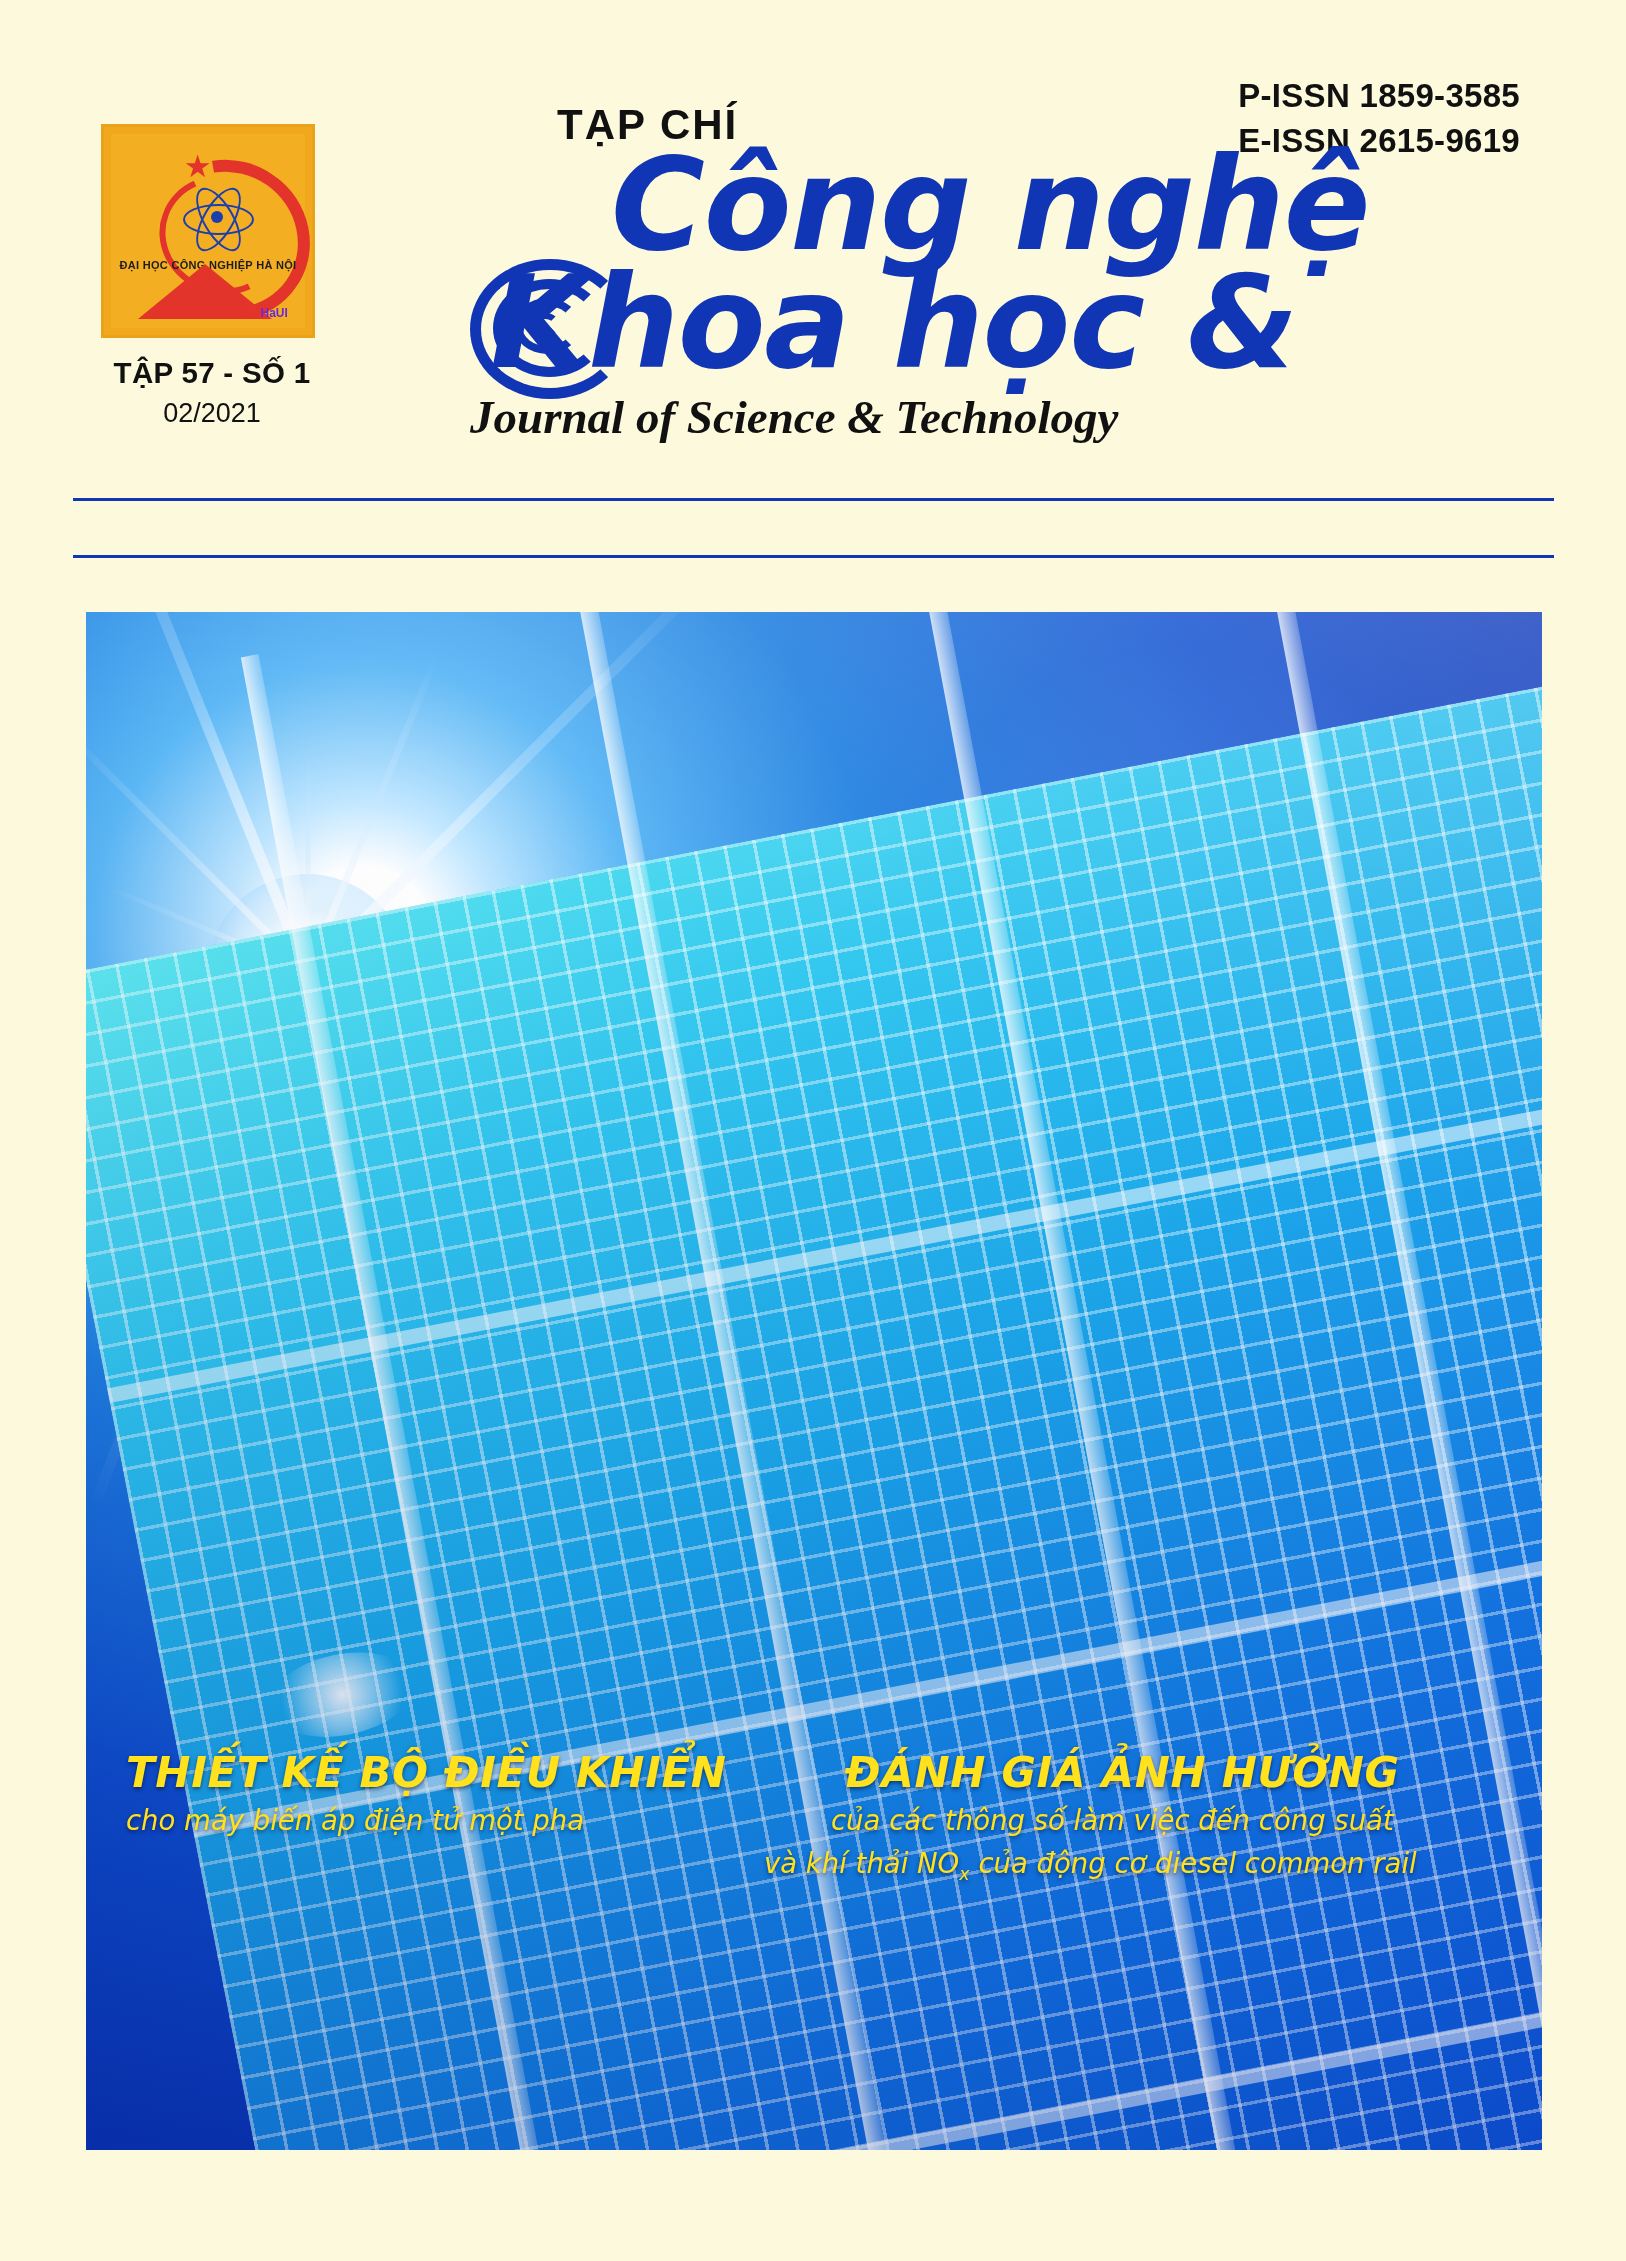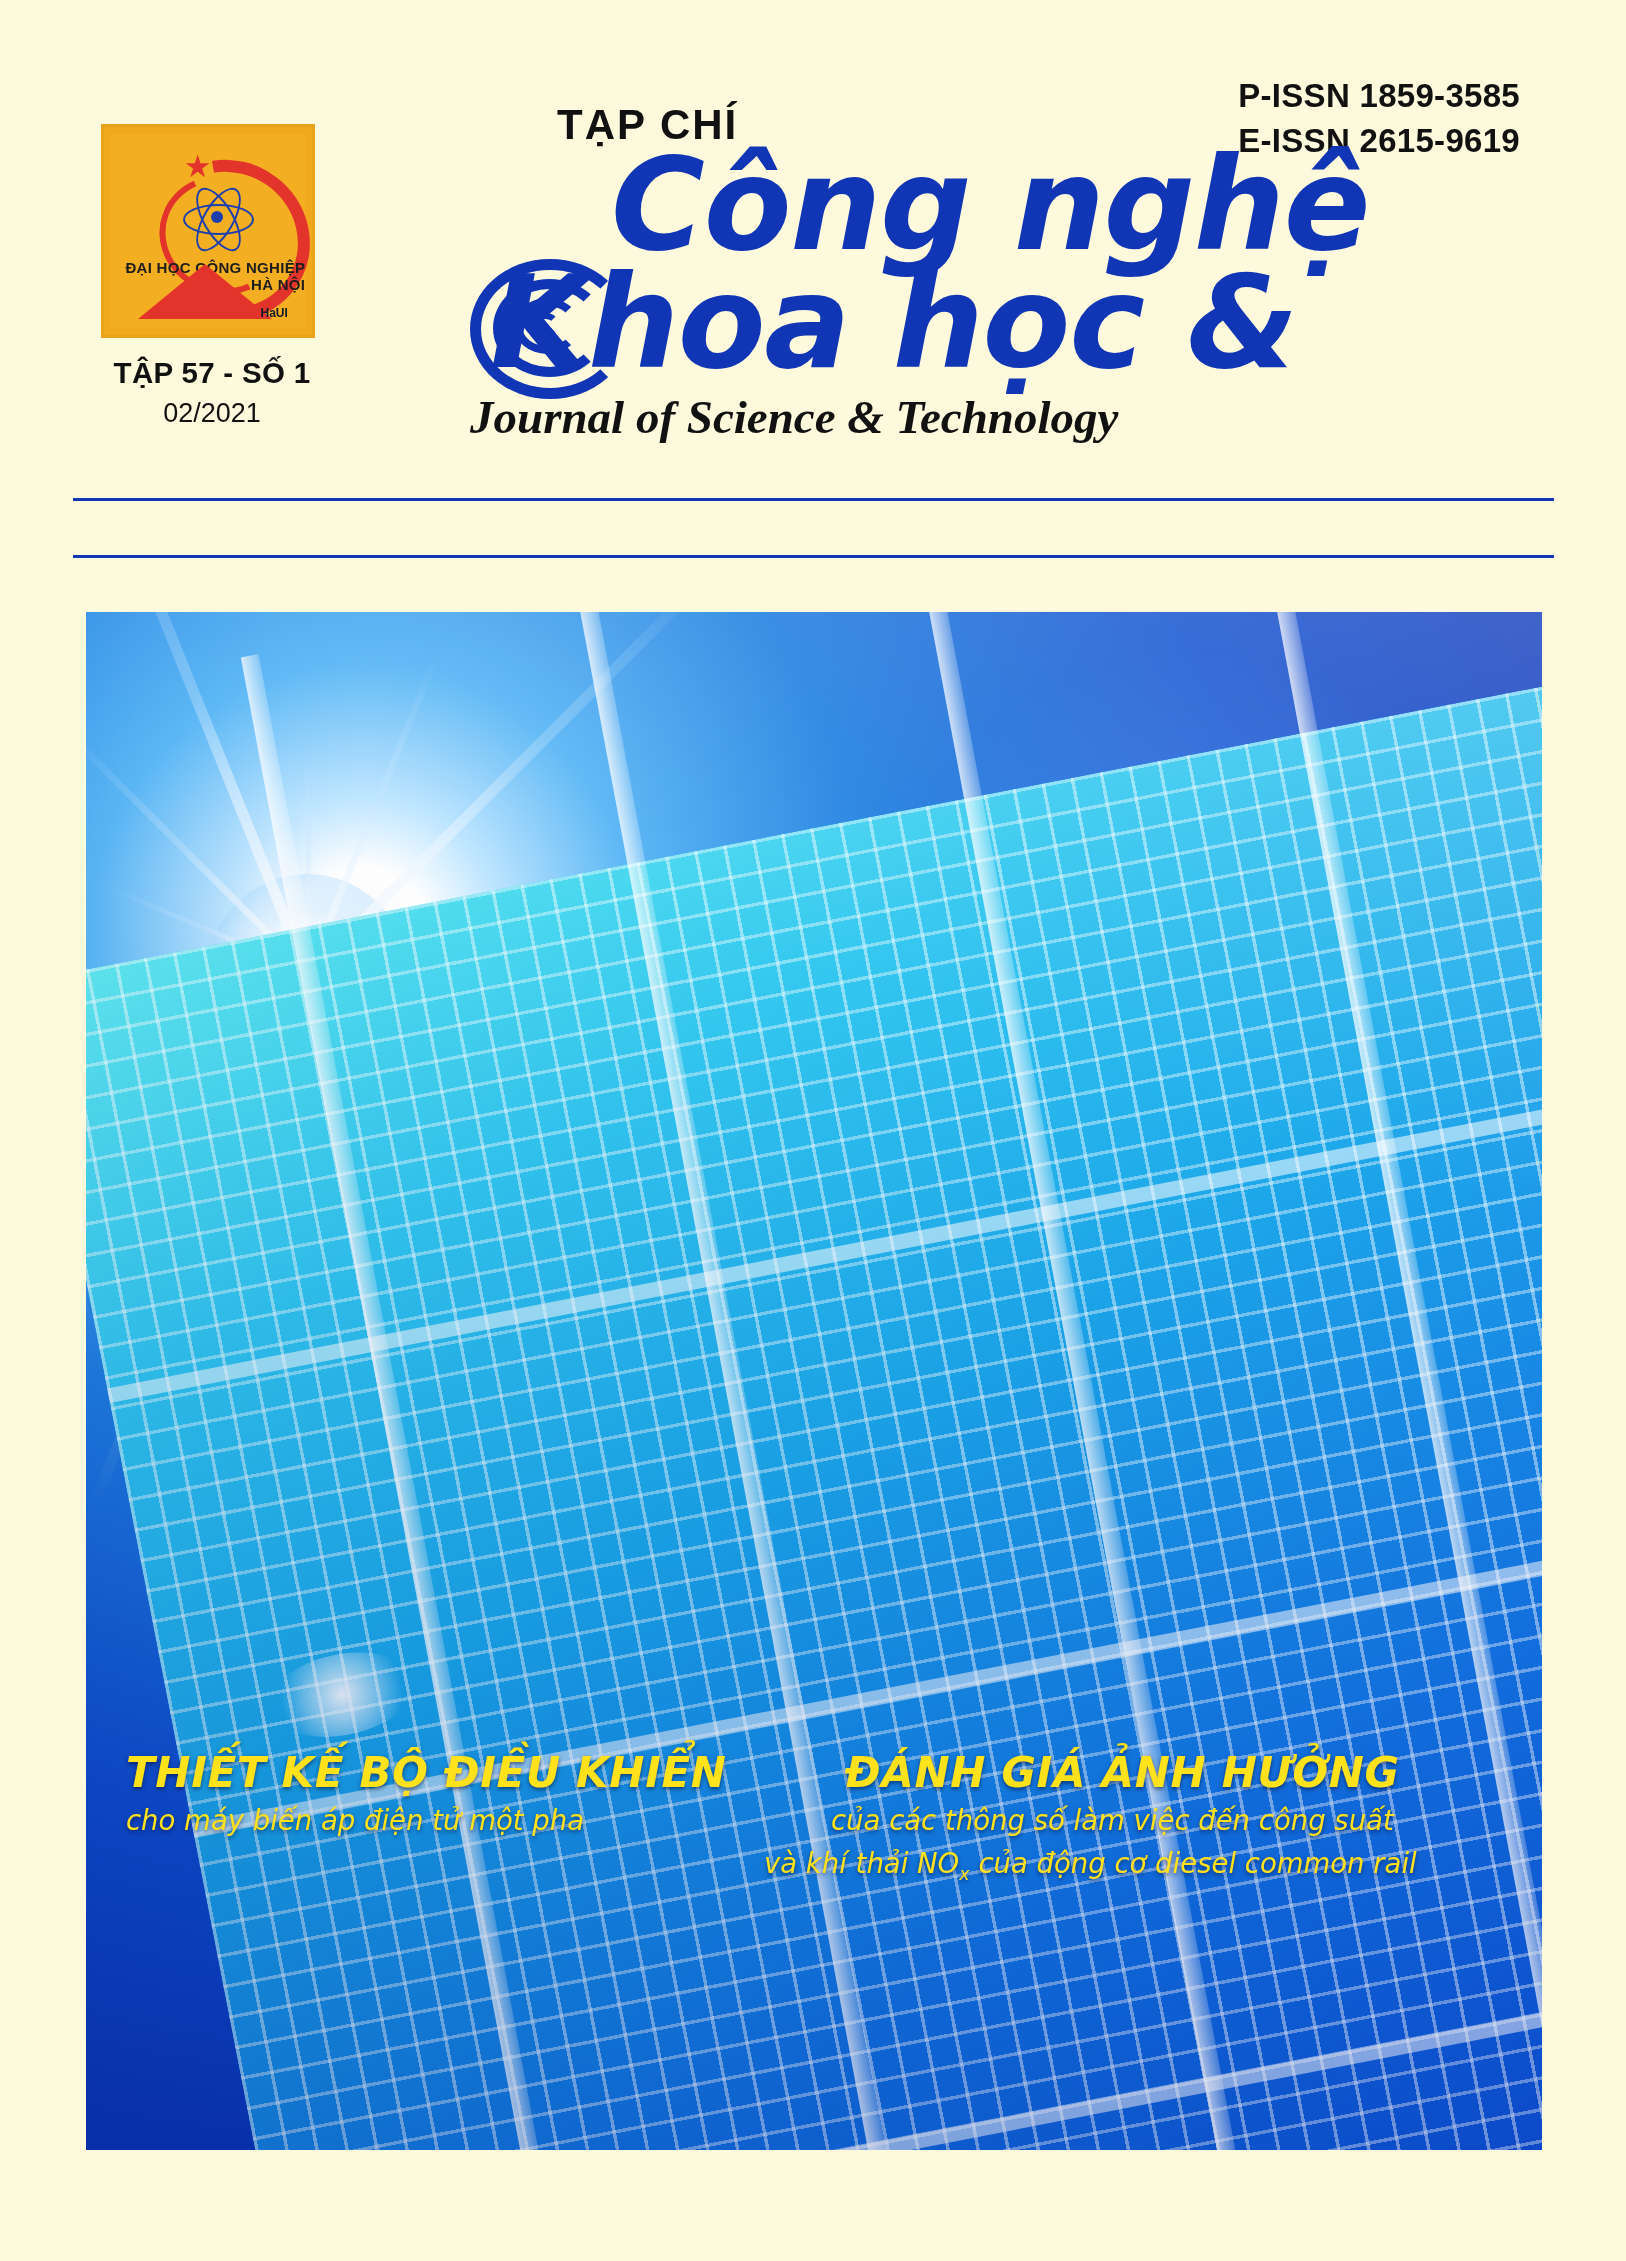--- a/index.html
+++ b/index.html
@@ -113,43 +113,43 @@
     top: 17.5px;
     color: #e2342a;
     font-size: 31px;
     line-height: 31px;
   }
   .logo-uni-text {
     position: absolute;
     left: 0;
     right: 0;
     top: 125px;
-    text-align: right;
-    font-size: 15px;
+    text-align: center;
+    font-size: 11px;
     font-weight: bold;
     color: #1d1d1d;
     letter-spacing: 0.3px;
   }
   .logo-triangle {
     position: absolute;
     left: 27px;
     bottom: 9.4px;
     width: 0;
     height: 0;
     border-left: 67px solid transparent;
     border-right: 67px solid transparent;
     border-bottom: 55px solid #e2342a;
   }
   .logo-haui {
     position: absolute;
     right: 17.5px;
     bottom: 8px;
     font-size: 12px;
     font-weight: bold;
-    color: #0f172a;
+    color: #6d28d9;
   }
   .vol-line {
     margin-top: 17.5px;
     font-size: 29.5px;
     font-weight: bold;
     color: #111;
     letter-spacing: 0.3px;
   }
   .date-line {
     margin-top: 8px;

